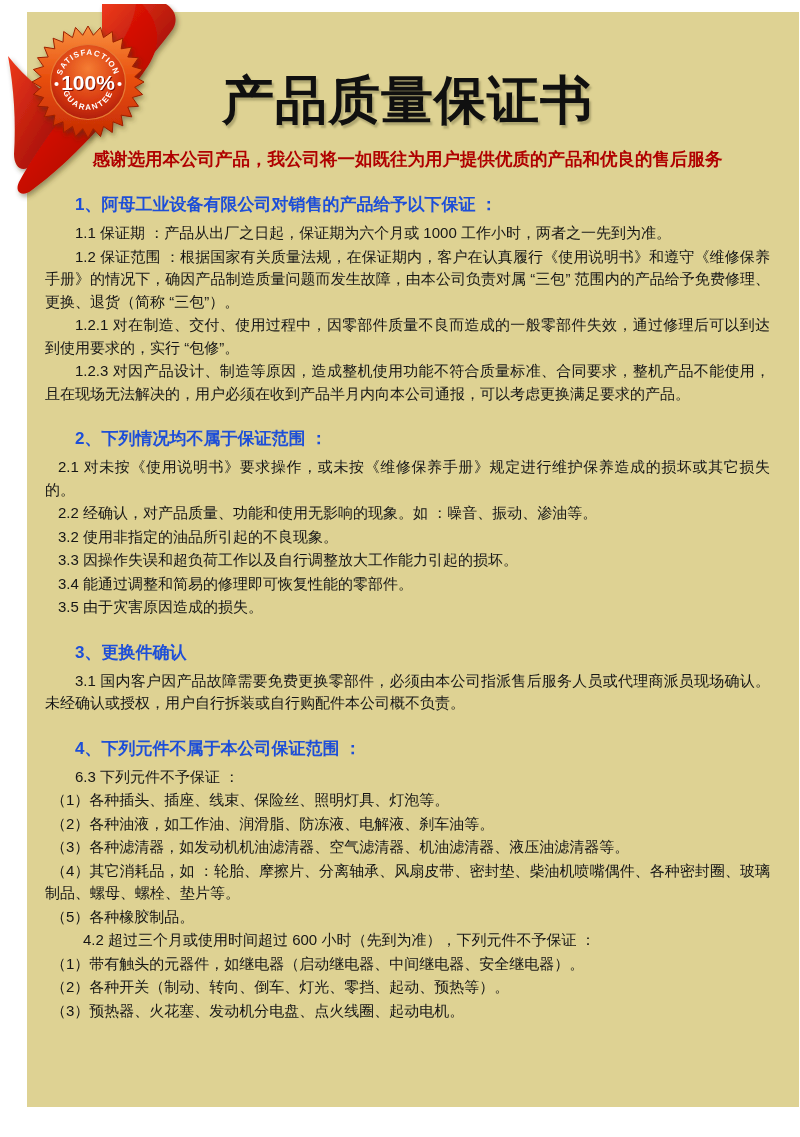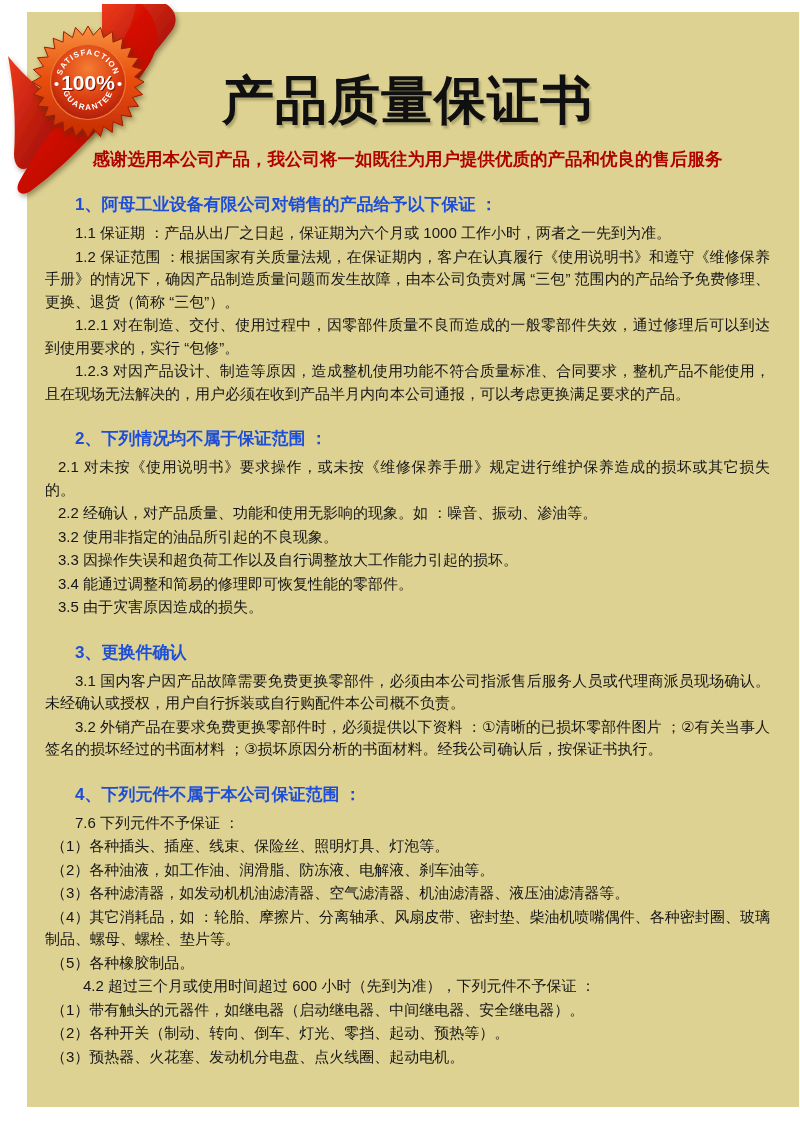--- a/index.html
+++ b/index.html
@@ -68,26 +68,25 @@
     <p class="para i1">2.2 经确认，对产品质量、功能和使用无影响的现象。如 ：噪音、振动、渗油等。</p>
     <p class="para i1">3.2 使用非指定的油品所引起的不良现象。</p>
     <p class="para i1">3.3 因操作失误和超负荷工作以及自行调整放大工作能力引起的损坏。</p>
     <p class="para i1">3.4 能通过调整和简易的修理即可恢复性能的零部件。</p>
     <p class="para i1">3.5 由于灾害原因造成的损失。</p>
   </section>
 
   <section class="sec">
     <h2>3、更换件确认</h2>
     <p class="para i2">3.1 国内客户因产品故障需要免费更换零部件，必须由本公司指派售后服务人员或代理商派员现场确认。未经确认或授权，用户自行拆装或自行购配件本公司概不负责。</p>
-    <p class="para i2">3.2 外销产品在要求免费更换零部件时，必须提供以下资料 ：①清晰的已损坏零部件图片 ；②有关当事人签名的损坏经过的书面材料 ；③损坏原因分析的书面材料。经我公司确认后，按保证书执行。</p>
   </section>
 
   <section class="sec">
     <h2>4、下列元件不属于本公司保证范围 ：</h2>
-    <p class="para i2">7.6 下列元件不予保证 ：</p>
+    <p class="para i2">6.3 下列元件不予保证 ：</p>
     <p class="para i0">（1）各种插头、插座、线束、保险丝、照明灯具、灯泡等。</p>
     <p class="para i0">（2）各种油液，如工作油、润滑脂、防冻液、电解液、刹车油等。</p>
     <p class="para i0">（3）各种滤清器，如发动机机油滤清器、空气滤清器、机油滤清器、液压油滤清器等。</p>
     <p class="para i0">（4）其它消耗品，如 ：轮胎、摩擦片、分离轴承、风扇皮带、密封垫、柴油机喷嘴偶件、各种密封圈、玻璃制品、螺母、螺栓、垫片等。</p>
     <p class="para i0">（5）各种橡胶制品。</p>
     <p class="para i15">4.2 超过三个月或使用时间超过 600 小时（先到为准），下列元件不予保证 ：</p>
     <p class="para i0">（1）带有触头的元器件，如继电器（启动继电器、中间继电器、安全继电器）。</p>
     <p class="para i0">（2）各种开关（制动、转向、倒车、灯光、零挡、起动、预热等）。</p>
     <p class="para i0">（3）预热器、火花塞、发动机分电盘、点火线圈、起动电机。</p>
   </section>

